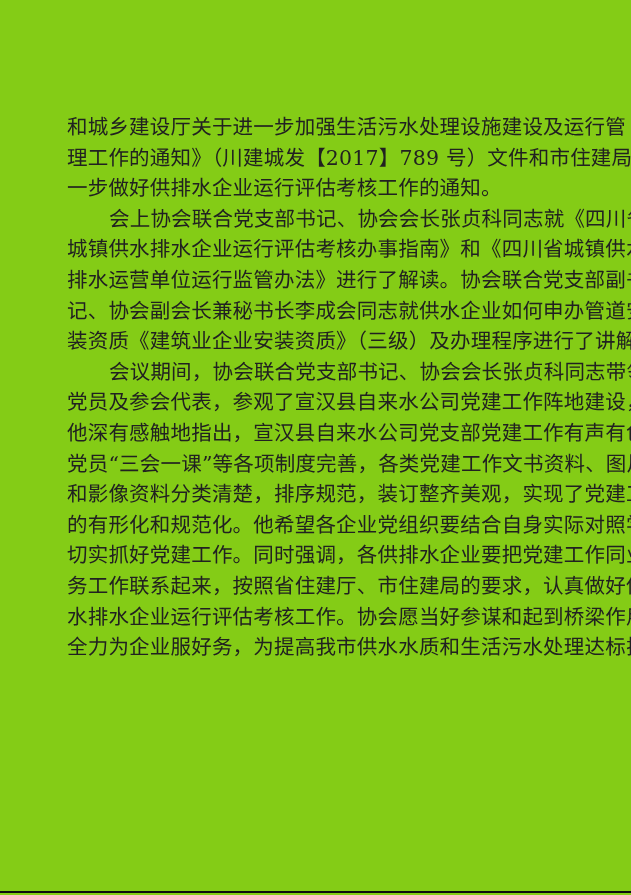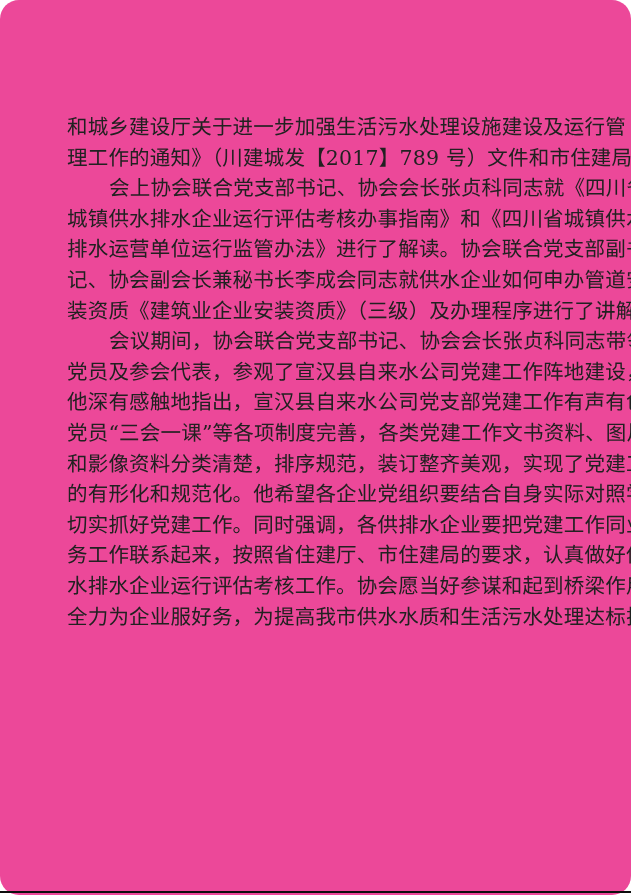--- a/index.html
+++ b/index.html
@@ -10,22 +10,21 @@
     width: 631px;
     height: 895px;
     background: #ffffff;
     position: relative;
     overflow: hidden;
     font-family: "DejaVu Serif", "Liberation Serif", serif;
   }
   .page {
     position: absolute;
     inset: 0;
-    background: #ec4899;
-    border-radius: 19px;
+    background: #84cc16;
   }
   .text-block {
     position: absolute;
     left: 67px;
     top: 112px;
     width: 500px;
     font-size: 20.5px;
     line-height: 30.6px;
     color: #212121;
     letter-spacing: 0.2px;
@@ -54,20 +53,21 @@
 </head>
 <body>
 
 <div class="page">
 
   <div class="text-block">
 
     <div class="paragraph">
       <div class="text-line">和城乡建设厅关于进一步加强生活污水处理设施建设及运行管</div>
       <div class="text-line">理工作的通知》（川建城发【2017】789 号）文件和市住建局进</div>
+      <div class="text-line">一步做好供排水企业运行评估考核工作的通知。</div>
     </div>
 
     <div class="paragraph">
       <div class="text-line indent">会上协会联合党支部书记、协会会长张贞科同志就《四川省</div>
       <div class="text-line">城镇供水排水企业运行评估考核办事指南》和《四川省城镇供水</div>
       <div class="text-line">排水运营单位运行监管办法》进行了解读。协会联合党支部副书</div>
       <div class="text-line">记、协会副会长兼秘书长李成会同志就供水企业如何申办管道安</div>
       <div class="text-line">装资质《建筑业企业安装资质》（三级）及办理程序进行了讲解。</div>
     </div>
 

